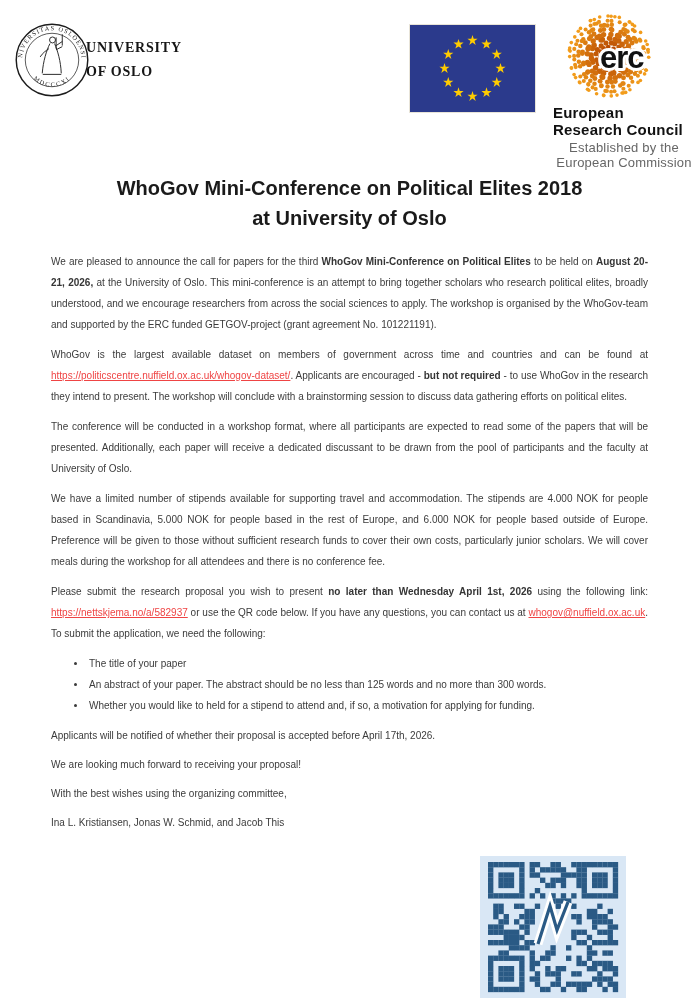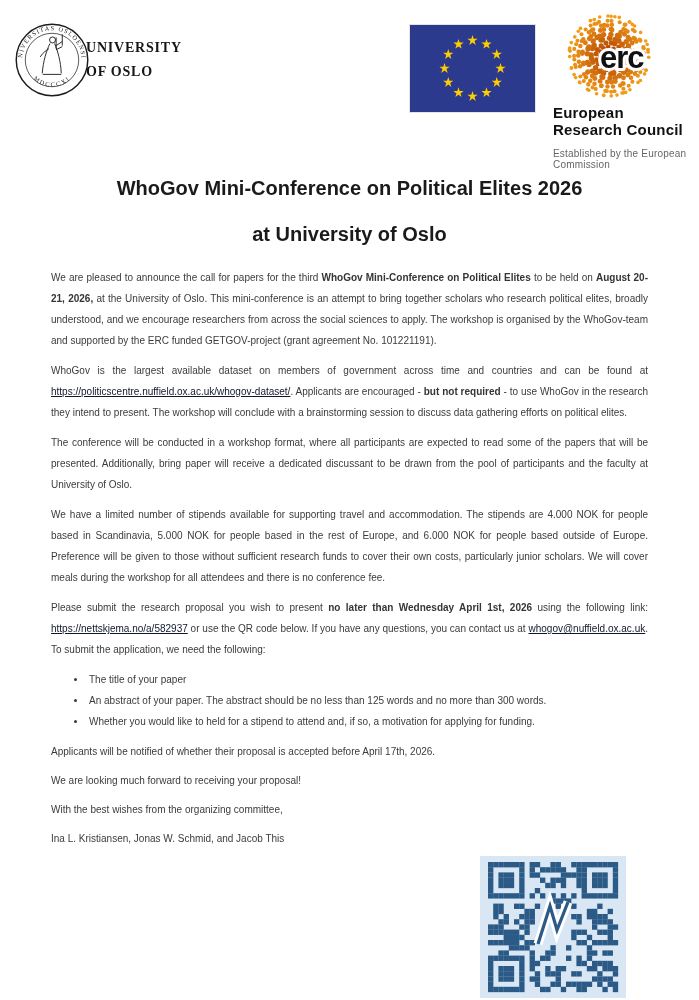--- a/index.html
+++ b/index.html
@@ -7,31 +7,31 @@
         font-family:"Liberation Sans","DejaVu Sans",sans-serif;color:#3b3b3b;}
   
   .header{position:absolute;left:0;top:0;width:699px;height:178px;}
   .uio-seal{position:absolute;left:15px;top:23px;width:74px;height:74px;}
   .uio-wordmark{position:absolute;left:86px;top:36px;font-family:Liberation Serif, serif;
         font-size:14px;line-height:24px;letter-spacing:.8px;color:#161616;font-weight:600;}
   .eu-flag{position:absolute;left:410px;top:25px;width:125px;height:87px;box-shadow:0 0 0 1px #e8e4d8;}
   .erc{position:absolute;left:553px;top:10px;width:142px;}
   .erc-sun{display:block;margin-left:10px;width:92px;height:92px;}
   .erc-name{font-size:15px;font-weight:bold;color:#111;margin-top:2px;letter-spacing:.2px;}
-  .erc-tag{font-size:10px;color:#666;margin-top:10px;letter-spacing:.2px;}
+  .erc-tag{font-size:13px;color:#666;margin-top:2px;letter-spacing:.2px;text-align:center;}
   
   .title-block{padding-top:176px;text-align:center;color:#1a1a1a;}
   .title-line{font-size:20px;font-weight:bold;line-height:24px;}
-  .title-line + .title-line{margin-top:22px;}
+  .title-line + .title-line{margin-top:6px;}
   
   .body{padding:21px 51px 0 51px;font-size:10px;line-height:21px;}
   .body p{margin:0 0 9px 0;text-align:justify;}
   .body p.close{text-align:left;margin-bottom:8px;}
   b{color:#353535;}
-  a{color:#0f172a;text-decoration:underline;}
+  a{color:#ef4444;text-decoration:underline;}
   ul{margin:0 16px 9px 0;padding-left:36px;}
   li{text-align:justify;padding-left:2px;}
   
   .qr{position:absolute;left:480px;top:856px;width:146px;height:142px;}
 </style>
 </head>
 <body>
 
 <div class="page">
 
@@ -331,45 +331,45 @@
             <circle cx="85.2" cy="42.1" r="1.82" fill="#f29c1b"></circle>
           </g>
         <text x="37" y="58" font-size="31" font-weight="bold" letter-spacing="-1" font-family="Liberation Sans, sans-serif" fill="#111" style="paint-order:stroke;stroke:#ffffff;stroke-width:6;stroke-linejoin:round">erc</text>
       </svg>
       <div class="erc-name">European Research Council</div>
       <div class="erc-tag">Established by the European Commission</div>
     </div>
   </div>
 
   <div class="title-block">
-    <div class="title-line">WhoGov Mini-Conference on Political Elites 2026</div>
+    <div class="title-line">WhoGov Mini-Conference on Political Elites 2018</div>
     <div class="title-line">at University of Oslo</div>
   </div>
 
   <div class="body">
 
     <p><span>We are pleased to announce the call for papers for the third </span><b>WhoGov Mini-Conference on Political Elites</b><span> to be held on </span><b>August 20-21, 2026,</b><span> at the University of Oslo. This mini-conference is an attempt to bring together scholars who research political elites, broadly understood, and we encourage researchers from across the social sciences to apply. The workshop is organised by the WhoGov-team and supported by the ERC funded GETGOV-project (grant agreement No. 101221191).</span></p>
 
     <p><span>WhoGov is the largest available dataset on members of government across time and countries and can be found at </span><a href="#">https://politicscentre.nuffield.ox.ac.uk/whogov-dataset/</a><span>. Applicants are encouraged - </span><b>but not required</b><span> - to use WhoGov in the research they intend to present. The workshop will conclude with a brainstorming session to discuss data gathering efforts on political elites.</span></p>
 
-    <p>The conference will be conducted in a workshop format, where all participants are expected to read some of the papers that will be presented. Additionally, bring paper will receive a dedicated discussant to be drawn from the pool of participants and the faculty at University of Oslo.</p>
+    <p>The conference will be conducted in a workshop format, where all participants are expected to read some of the papers that will be presented. Additionally, each paper will receive a dedicated discussant to be drawn from the pool of participants and the faculty at University of Oslo.</p>
 
     <p>We have a limited number of stipends available for supporting travel and accommodation. The stipends are 4.000 NOK for people based in Scandinavia, 5.000 NOK for people based in the rest of Europe, and 6.000 NOK for people based outside of Europe. Preference will be given to those without sufficient research funds to cover their own costs, particularly junior scholars. We will cover meals during the workshop for all attendees and there is no conference fee.</p>
 
     <p><span>Please submit the research proposal you wish to present </span><b>no later than Wednesday April 1st, 2026</b><span> using the following link: </span><a href="#">https://nettskjema.no/a/582937</a><span> or use the QR code below. If you have any questions, you can contact us at </span><a href="#">whogov@nuffield.ox.ac.uk</a><span>. To submit the application, we need the following:</span></p>
 
     <ul>
       <li>The title of your paper</li>
       <li>An abstract of your paper. The abstract should be no less than 125 words and no more than 300 words.</li>
       <li>Whether you would like to held for a stipend to attend and, if so, a motivation for applying for funding.</li>
     </ul>
 
     <p class="close">Applicants will be notified of whether their proposal is accepted before April 17th, 2026.</p>
     <p class="close">We are looking much forward to receiving your proposal!</p>
-    <p class="close">With the best wishes from the organizing committee,</p>
+    <p class="close">With the best wishes using the organizing committee,</p>
     <p class="close">Ina L. Kristiansen, Jonas W. Schmid, and Jacob This</p>
   </div>
 
   <svg class="qr" id="qr" viewBox="0 0 146 142">
       <rect x="0" y="0" width="146" height="142" fill="#d9e7f5"></rect>
       <rect x="8.0" y="6.0" width="5.3500000000000005" height="5.3500000000000005" fill="#2a5a85"></rect>
       <rect x="13.2" y="6.0" width="5.3500000000000005" height="5.3500000000000005" fill="#2a5a85"></rect>
       <rect x="18.4" y="6.0" width="5.3500000000000005" height="5.3500000000000005" fill="#2a5a85"></rect>
       <rect x="23.6" y="6.0" width="5.3500000000000005" height="5.3500000000000005" fill="#2a5a85"></rect>
       <rect x="28.8" y="6.0" width="5.3500000000000005" height="5.3500000000000005" fill="#2a5a85"></rect>

